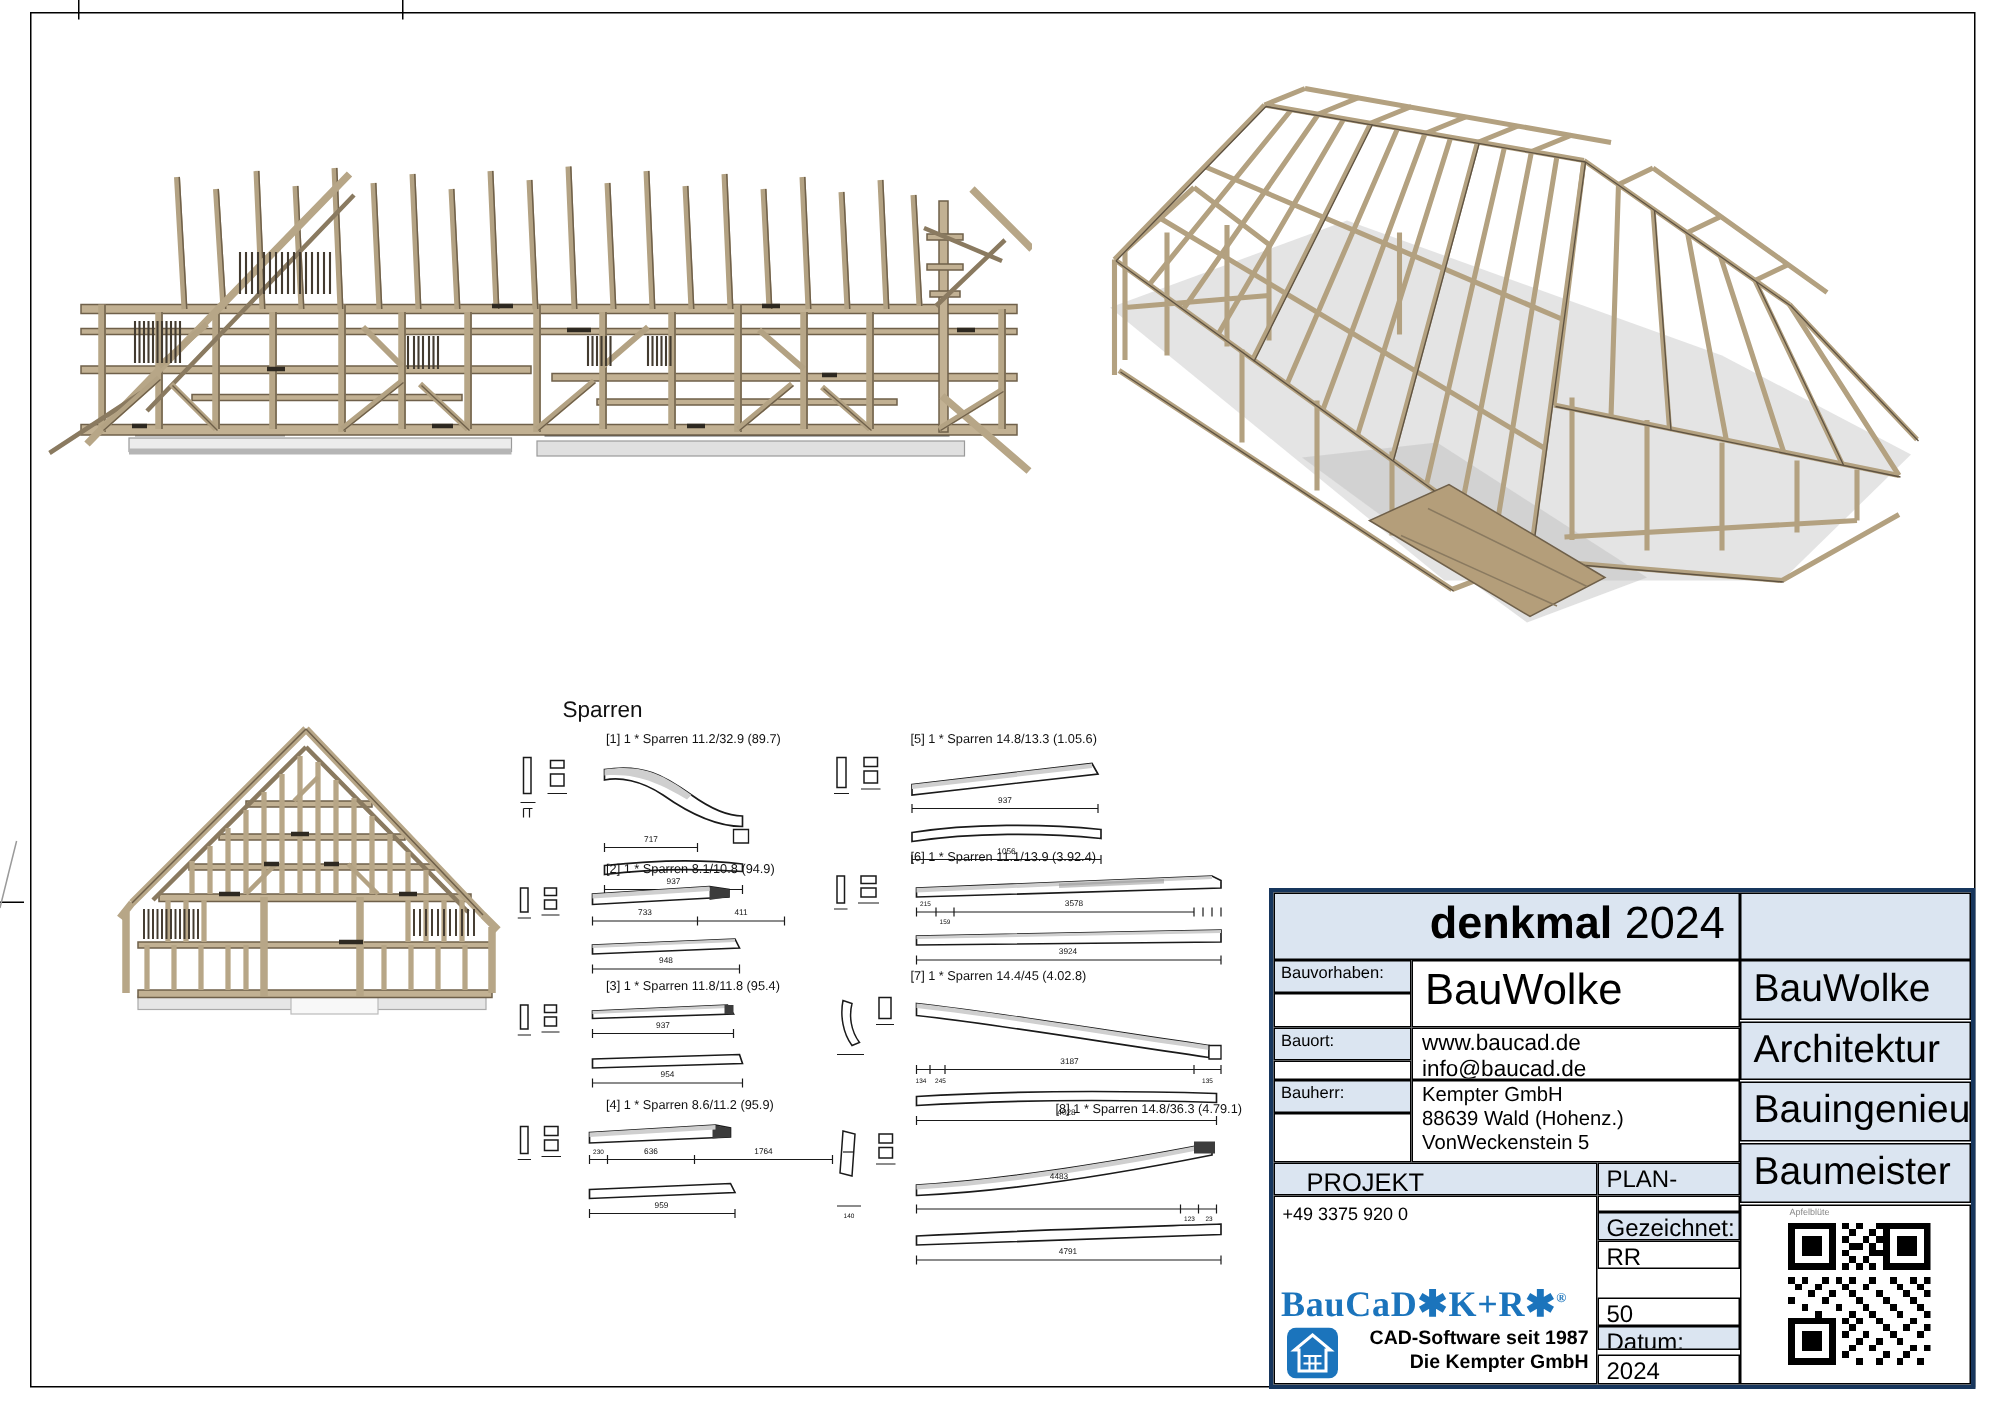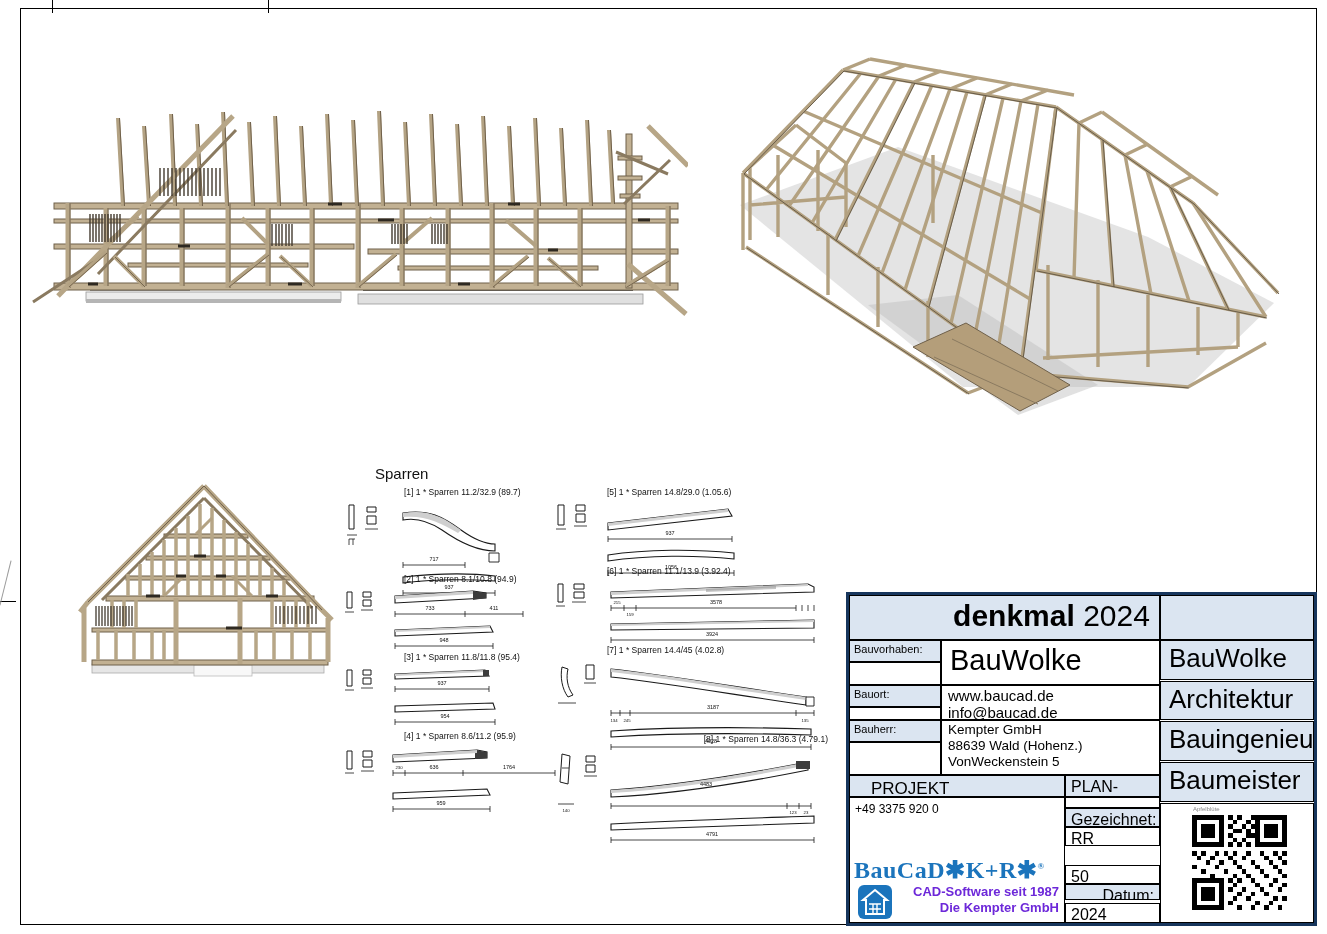--- a/index.html
+++ b/index.html
@@ -21,21 +21,21 @@
   #titleblock{left:846px;top:592px;width:471px;height:334px;border:3px solid #17365d;background:#fff;}
   .cell{position:absolute;box-sizing:border-box;border:1.4px solid #000;background:#fff;overflow:hidden;}
   .blue{background:#dbe5f1;}
   .lbl{font-size:11px;padding:2px 4px;}
   .tb-title{font-size:30px;text-align:center;}
   .tb-big{font-size:29px;padding:3px 8px;white-space:nowrap;}
   .rc{font-size:26px;padding:2px 8px;white-space:nowrap;}
   .meta{font-size:16px;padding:2px 5px;}
   .mono-b{font-weight:bold;}
   #logo-brand{font-family:"Liberation Serif",serif;font-weight:bold;color:#1b74bc;font-size:24px;letter-spacing:0.5px;white-space:nowrap;}
-  #logo-sub{font-weight:bold;color:#6d28d9;font-size:13px;text-align:right;line-height:1.25;}
+  #logo-sub{font-weight:bold;color:#000000;font-size:13px;text-align:right;line-height:1.25;}
 </style>
 </head>
 <body>
 
 <div id="stage">
 
   <div class="abs" id="sheet-border"></div>
   <div class="abs fold-v" style="left:52px;top:0;height:13px;"></div>
   <div class="abs fold-v" style="left:268px;top:0;height:13px;"></div>
   <div class="abs fold-h" style="left:0;top:601px;width:16px;"></div>
@@ -211,21 +211,21 @@
       <text class="t4" x="54" y="28" text-anchor="middle">230</text>
       <text x="89" y="28" text-anchor="middle">636</text>
       <text x="164" y="28" text-anchor="middle">1764</text>
       <path d="M48,52L142,48L145,54L48,58Z" fill="#fff" stroke="#1a1a1a" stroke-width="1.1"></path>
       <path d="M48,68h97 M48,65v6 M145,65v6" stroke="#1a1a1a" stroke-width="0.8" fill="none"></path>
       <text x="96" y="64" text-anchor="middle">959</text>
     </svg>
   </div>
 
   <div class="abs sp" style="left:556px;top:487px;width:245px;">
-    <div class="sp-label" style="margin-left:51px;">[5] 1 * Sparren 14.8/29.0 (1.05.6)</div>
+    <div class="sp-label" style="margin-left:51px;">[5] 1 * Sparren 14.8/13.3 (1.05.6)</div>
     <svg width="245" height="84" viewBox="0 0 245 84">
       <g fill="#fff" stroke="#1a1a1a" stroke-width="1">
         <rect x="2" y="8" width="6" height="20"></rect>
           <rect x="20" y="8" width="9" height="6"></rect>
           <rect x="20" y="17" width="9" height="8"></rect>
       </g>
       <path d="M0,32h10 M18,29h13" stroke="#1a1a1a" stroke-width="0.8" fill="none"></path>
       <path d="M52,26L172,12L176,19L52,33Z" fill="#fff" stroke="#1a1a1a" stroke-width="1.1"></path>
       <path d="M52,26L172,12L172,15L52,29Z" fill="#cfcfcf"></path>
       <path d="M52,42h124 M52,39v6 M176,39v6" stroke="#1a1a1a" stroke-width="0.8" fill="none"></path>
@@ -354,21 +354,21 @@
             <div>Die Kempter GmbH</div>
           </div>
         </div>
       </div>
     </div>
 
     <div class="cell blue meta" style="left:216px;top:213px;width:95px;height:19px;">Gezeichnet:</div>
     <div class="cell meta" style="left:216px;top:232px;width:95px;height:19px;">RR</div>
     <div class="cell blue meta" style="left:232px;top:251px;width:101px;height:19px;margin-top:31px;">Maßstab:</div>
     <div class="cell meta" style="left:216px;top:270px;width:95px;height:19px;">50</div>
-    <div class="cell blue meta" style="left:216px;top:289px;width:95px;height:16px;text-align:right;">Datum:</div>
+    <div class="cell blue meta" style="left:216px;top:289px;width:95px;height:16px;">Datum:</div>
     <div class="cell meta" style="left:216px;top:308px;width:95px;height:20px;">2024</div>
 
     <div class="cell blue rc" style="left:311px;top:45px;width:154px;height:40px;">BauWolke</div>
     <div class="cell blue rc" style="left:311px;top:86px;width:154px;height:39px;">Architektur</div>
     <div class="cell blue rc" style="left:311px;top:126px;width:154px;height:40px;">Bauingenieur</div>
     <div class="cell blue rc" style="left:311px;top:167px;width:154px;height:40px;">Baumeister</div>
 
     <div class="cell" style="left:311px;top:208px;width:154px;height:120px;">
       <div style="font-size:6px;color:#888;margin:2px 0 0 32px;">Apfelblüte</div>
       <svg width="95" height="95" viewBox="0 0 21 21" style="position:absolute;left:31px;top:11px;" shape-rendering="crispEdges">

